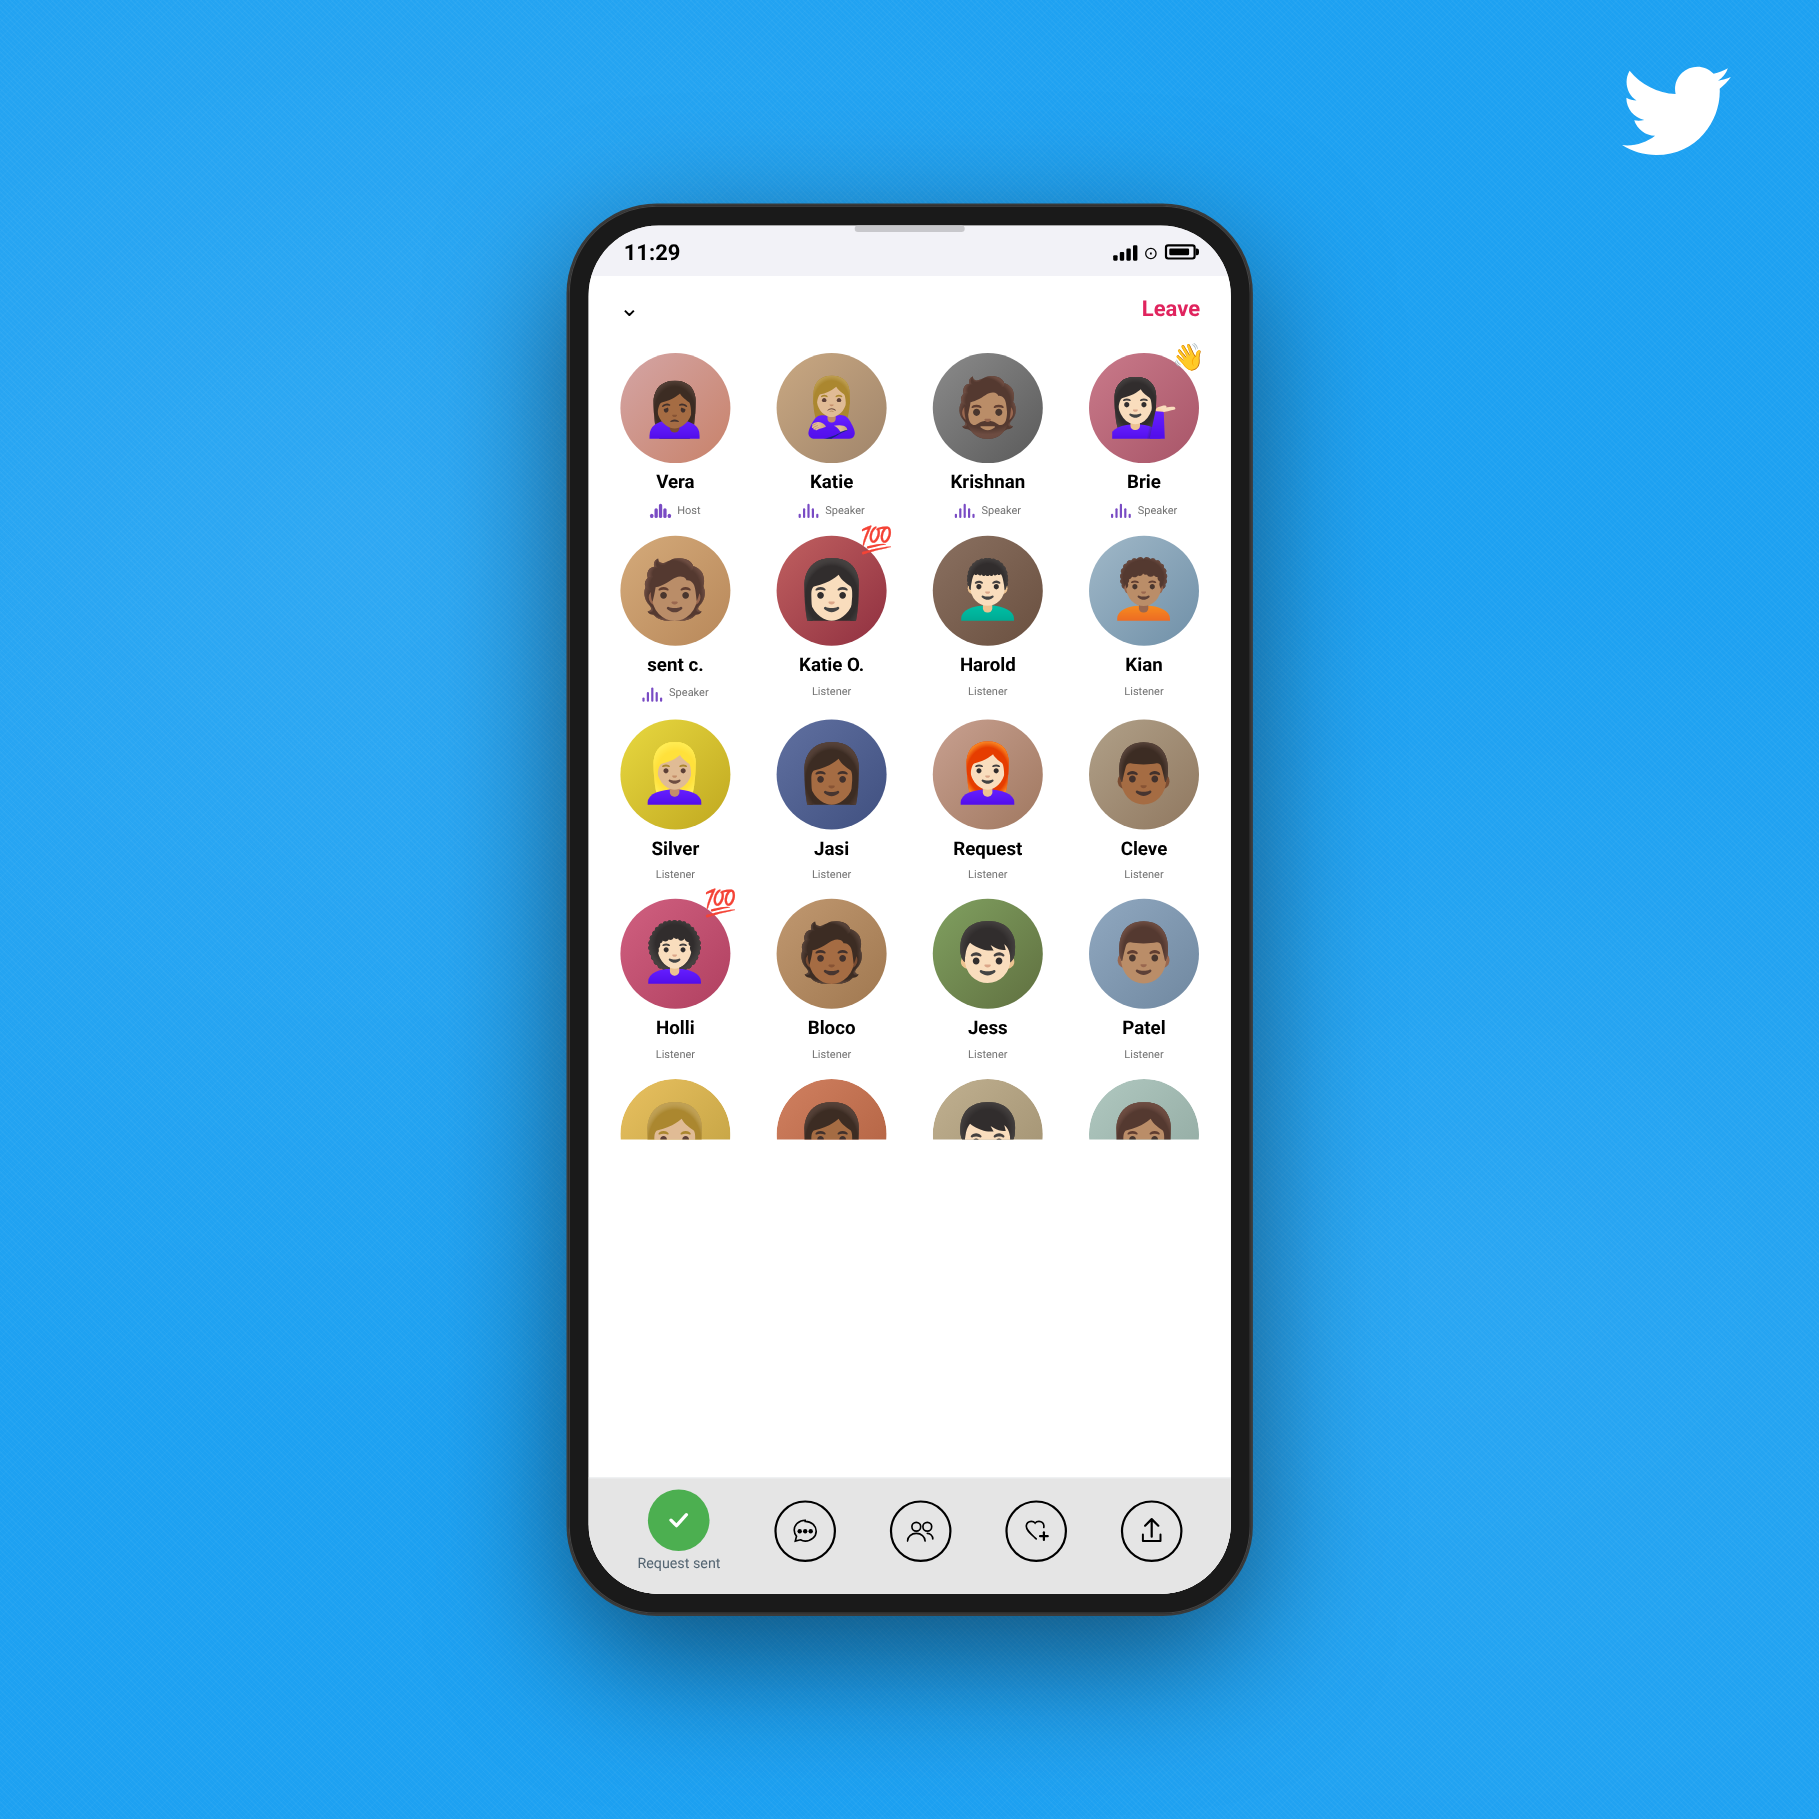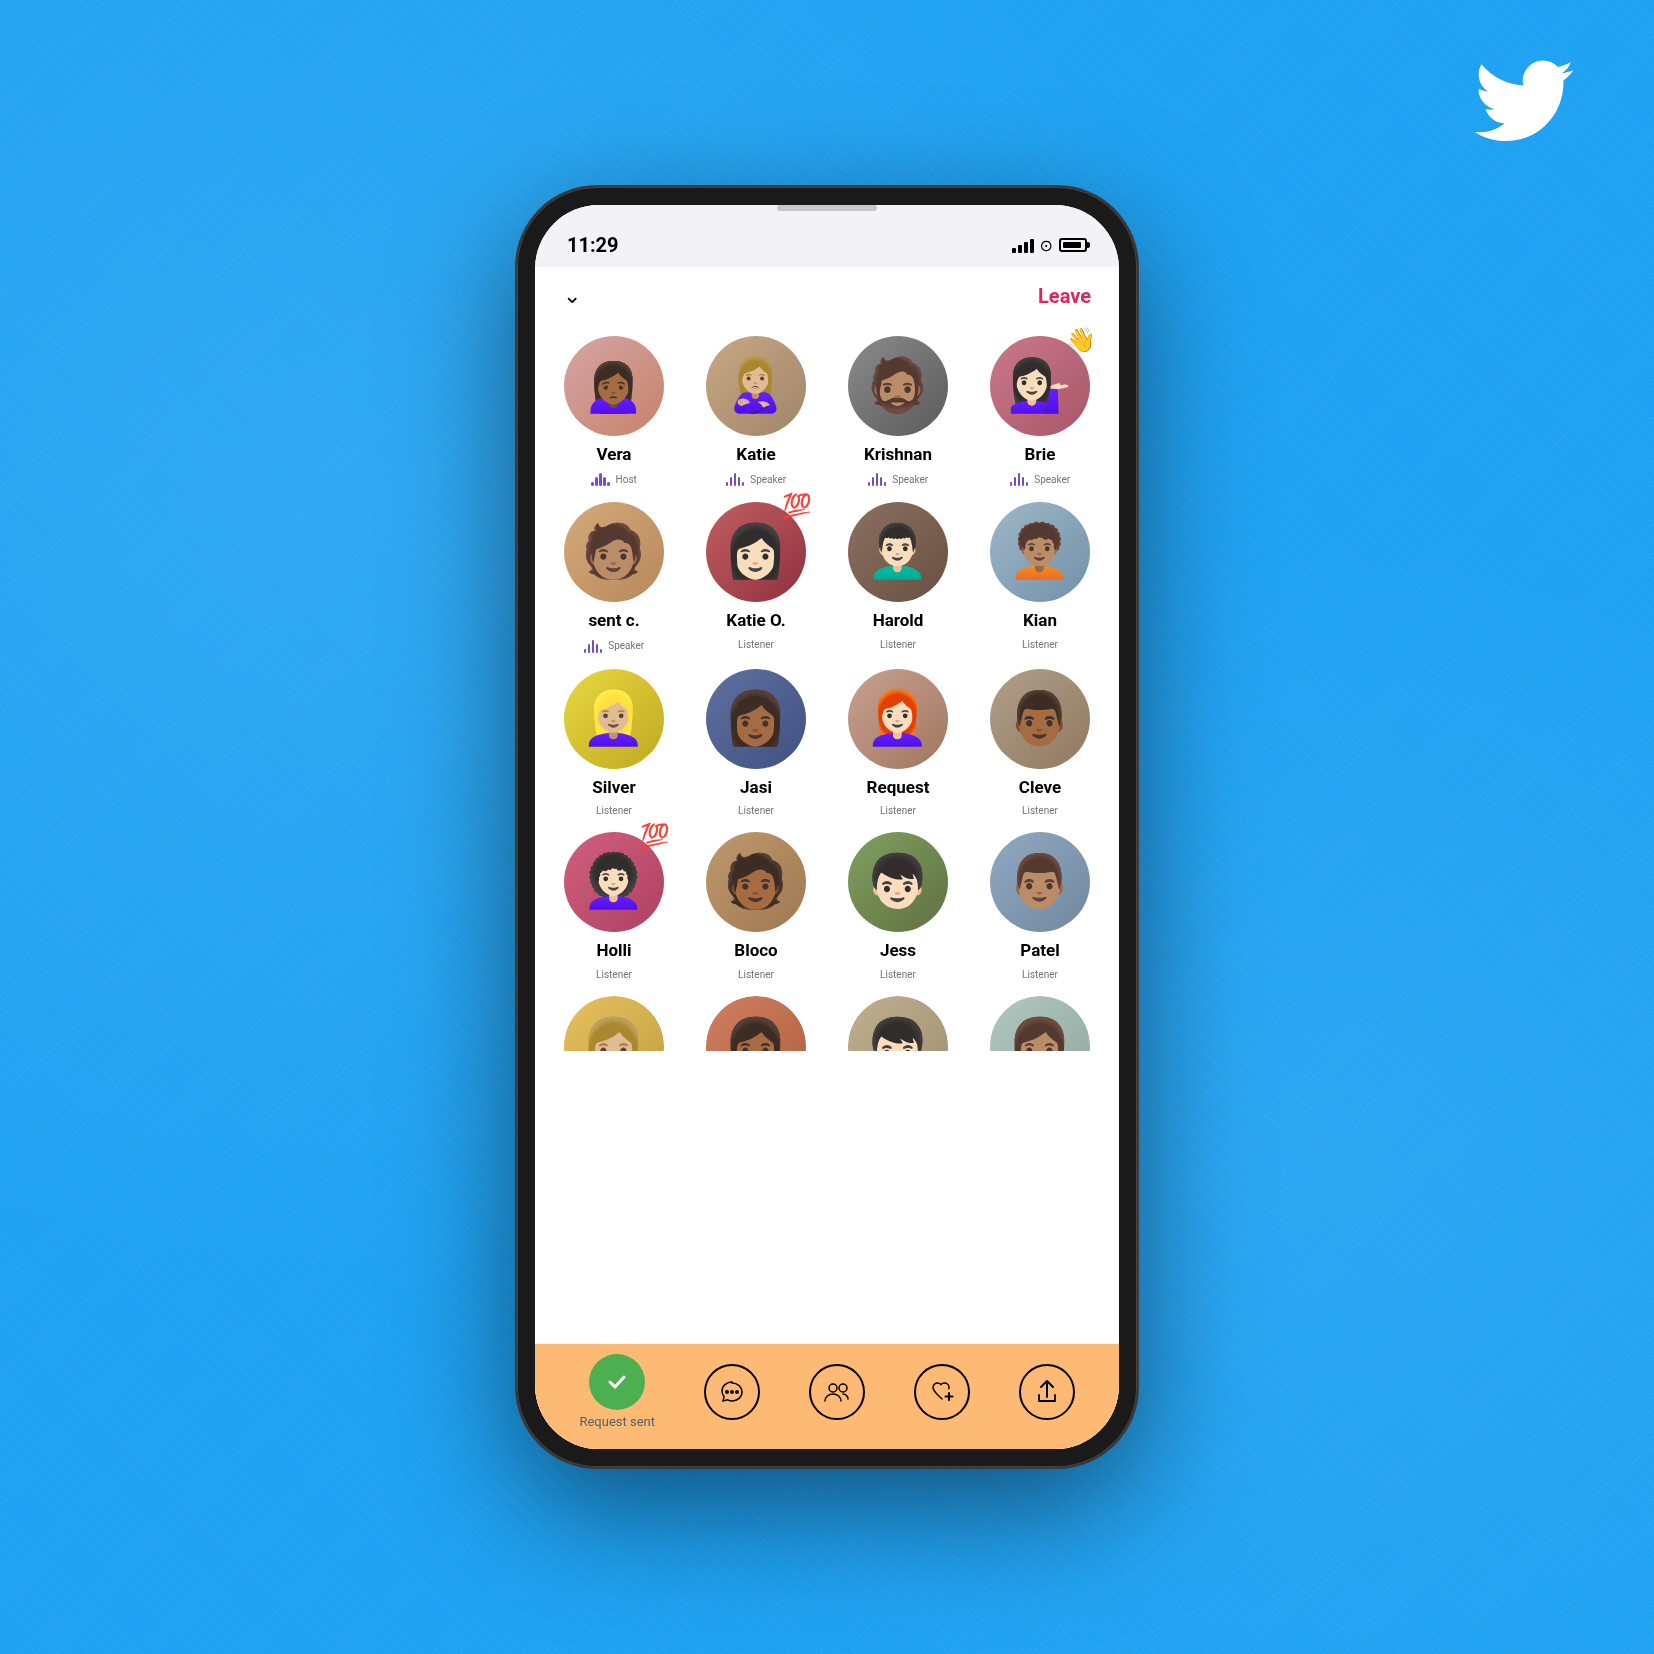--- a/index.html
+++ b/index.html
@@ -65,21 +65,21 @@
       border-radius: 64px;
       overflow: hidden;
       position: relative;
       display: flex;
       flex-direction: column;
     }
 
     
     .status-bar {
       background: #f2f2f7;
-      padding: 28px 32px 10px;
+      padding: 12px 32px 10px;
       display: flex;
       justify-content: space-between;
       align-items: center;
       flex-shrink: 0;
     }
 
     .status-time {
       font-size: 20px;
       font-weight: 700;
       color: #000;
@@ -253,21 +253,21 @@
       text-align: center;
     }
 
     .speaker-role-text {
       color: #737373;
       font-size: 10px;
     }
 
     
     .bottom-toolbar {
-      background: #fdba74;
+      background: #e5e5e5;
       padding: 10px 20px 20px;
       display: flex;
       align-items: center;
       justify-content: space-around;
       border-top: 1px solid #eff3f4;
       flex-shrink: 0;
     }
 
     .toolbar-btn {
       display: flex;

